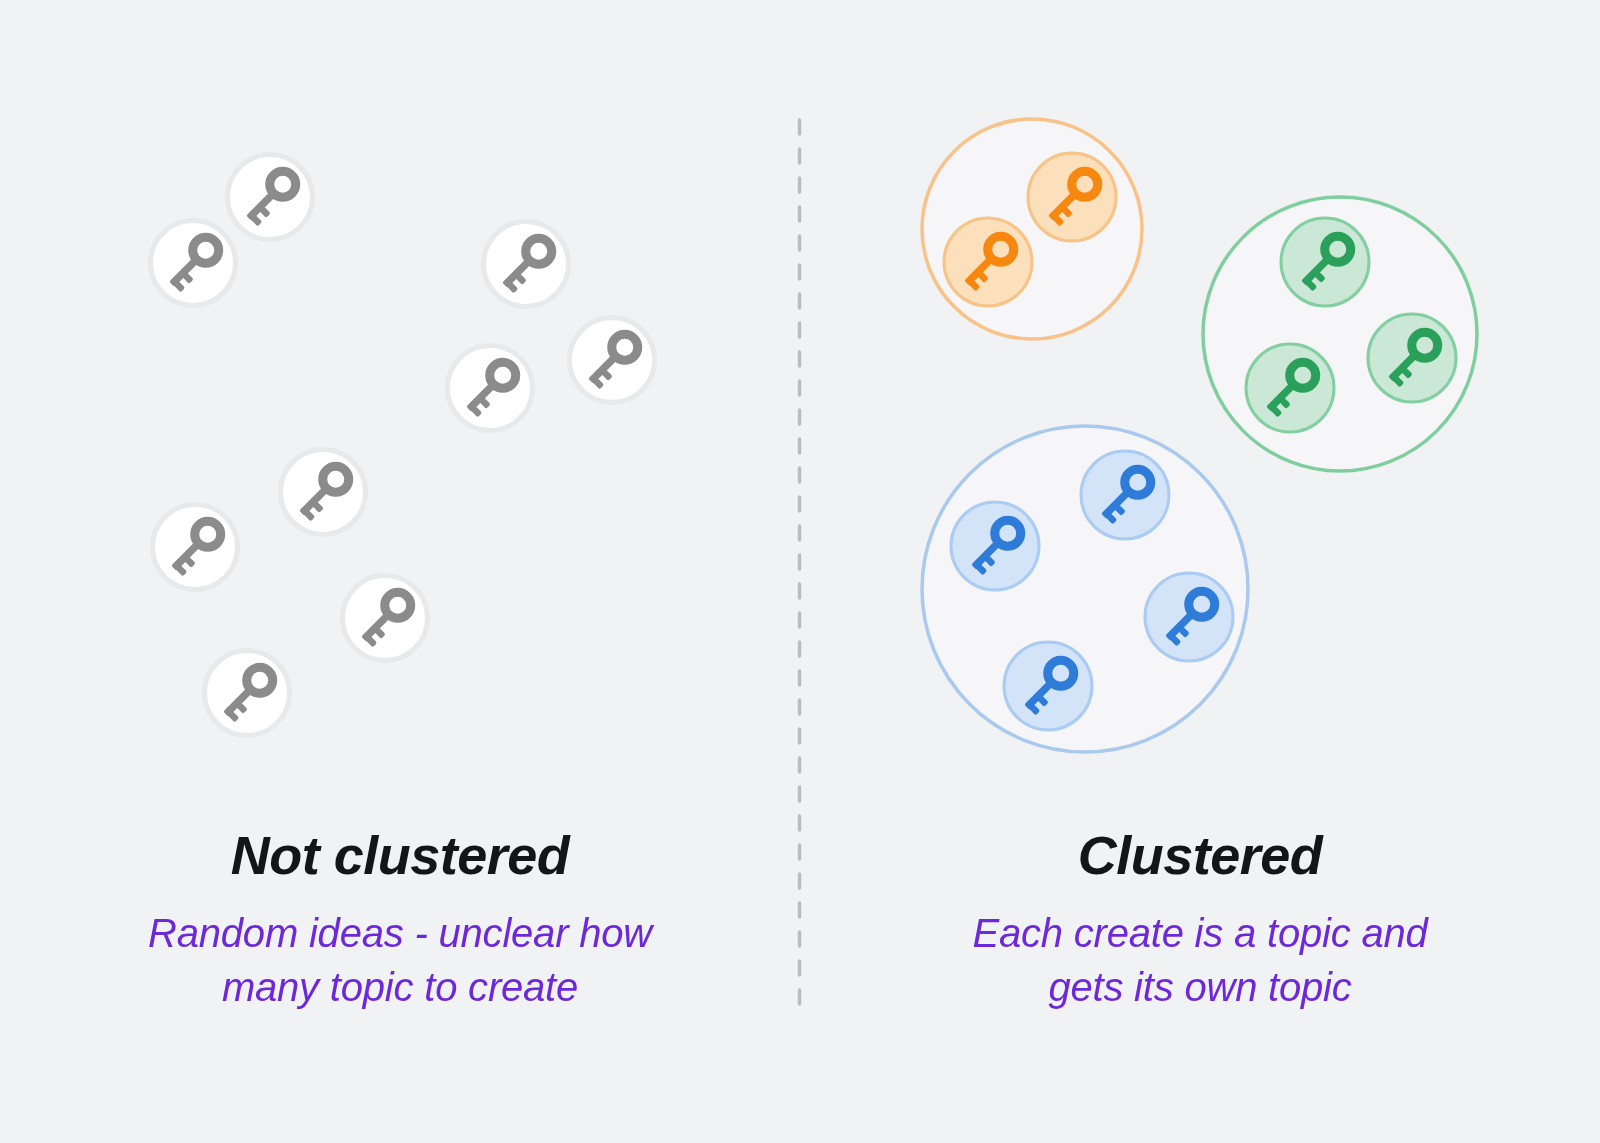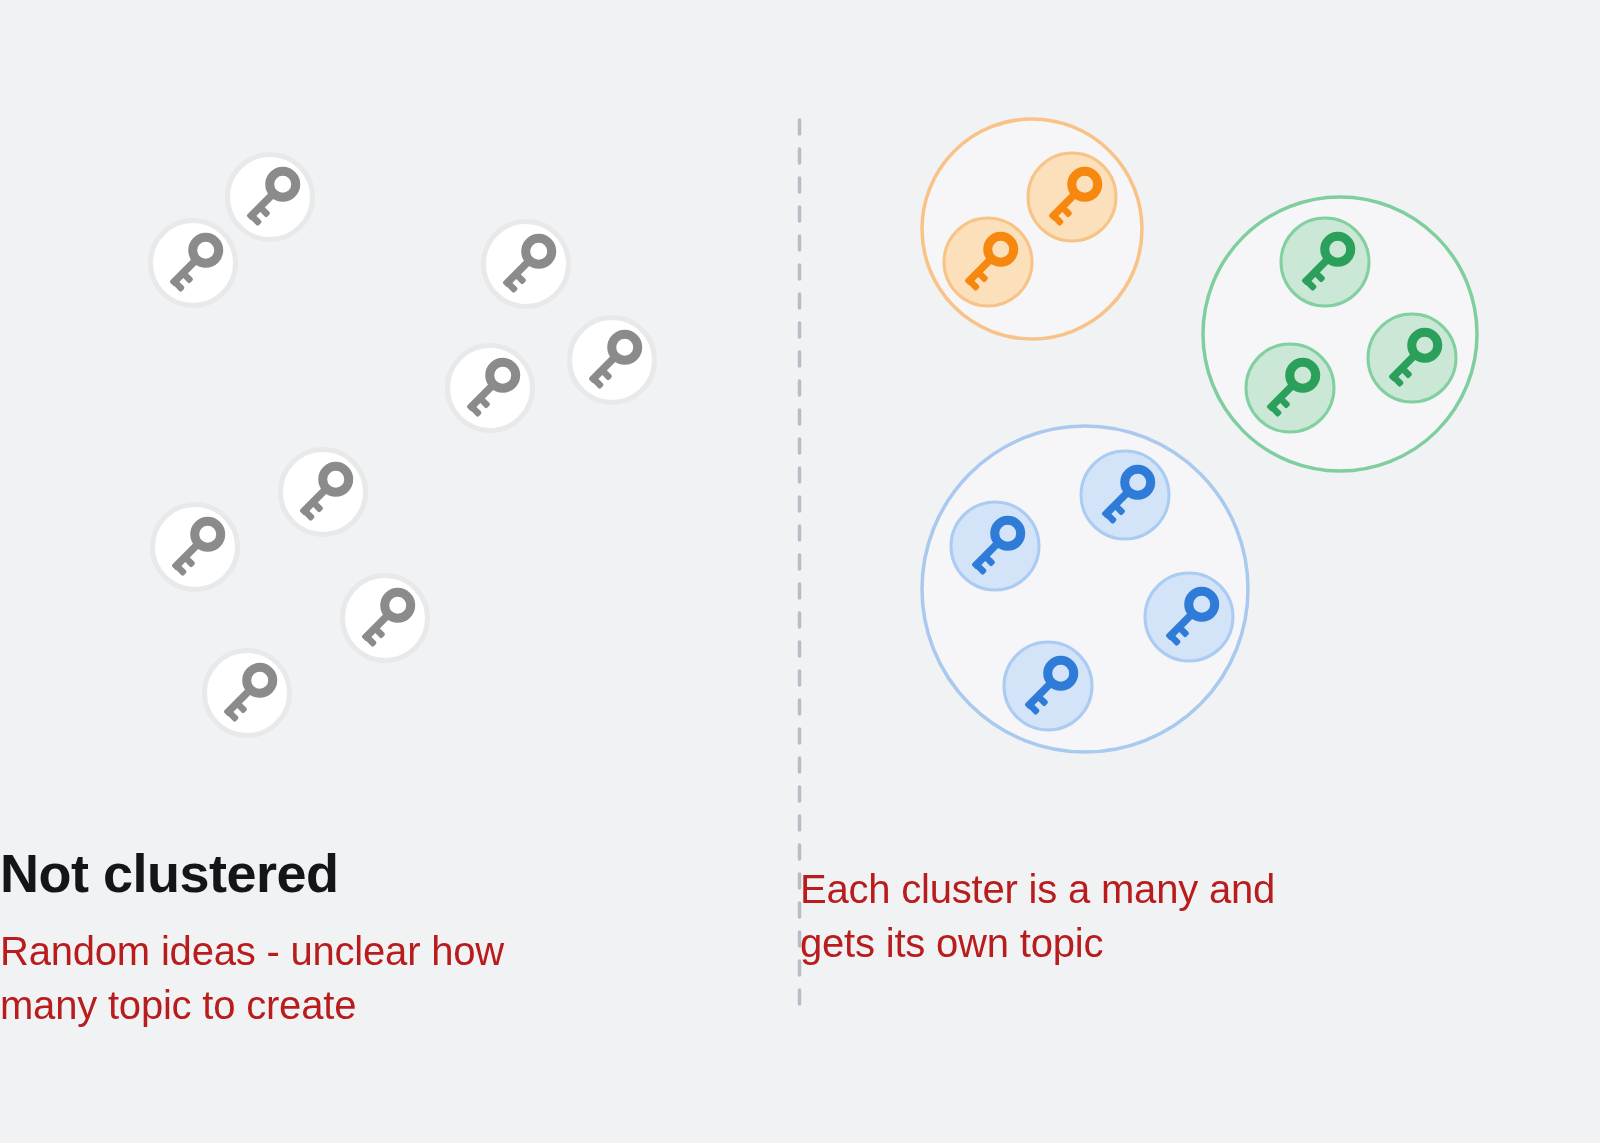--- a/index.html
+++ b/index.html
@@ -14,40 +14,42 @@
     width: 1600px; height: 1143px;
     background: #f1f2f4;
   }
   .diagram-svg {
     position: absolute;
     left: 0; top: 0;
     display: block;
   }
   .caption {
     position: absolute;
-    top: 842px;
+    top: 824px;
     width: 800px;
+    text-align: center;
     color: #17191c;
+    font-style: italic;
   }
   .caption.left  { left: 0; }
   .caption.right { left: 800px; }
   .caption .title {
     font-size: 54px;
     font-weight: 700;
     line-height: 62px;
     letter-spacing: -0.5px;
     color: #131518;
   }
   .caption .subtitle {
     margin-top: 20px;
     font-size: 40px;
     font-weight: 400;
     line-height: 54px;
     letter-spacing: -0.2px;
-    color: #b91c1c;
+    color: #6d28d9;
   }
 </style>
 </head>
 <body>
 
 <div class="canvas">
 
   <svg class="diagram-svg" width="1600" height="1143" viewBox="0 0 1600 1143">
     <defs>
       <g id="keyshape">
@@ -122,19 +124,20 @@
 
   <div class="caption left">
     <div class="title">Not clustered</div>
     <div class="subtitle">
       <span>Random ideas - unclear how</span><br>
       <span>many topic to create</span>
     </div>
   </div>
 
   <div class="caption right">
+    <div class="title">Clustered</div>
     <div class="subtitle">
-      <span>Each cluster is a many and</span><br>
+      <span>Each create is a topic and</span><br>
       <span>gets its own topic</span>
     </div>
   </div>
 
 </div>
 
 </body></html>

